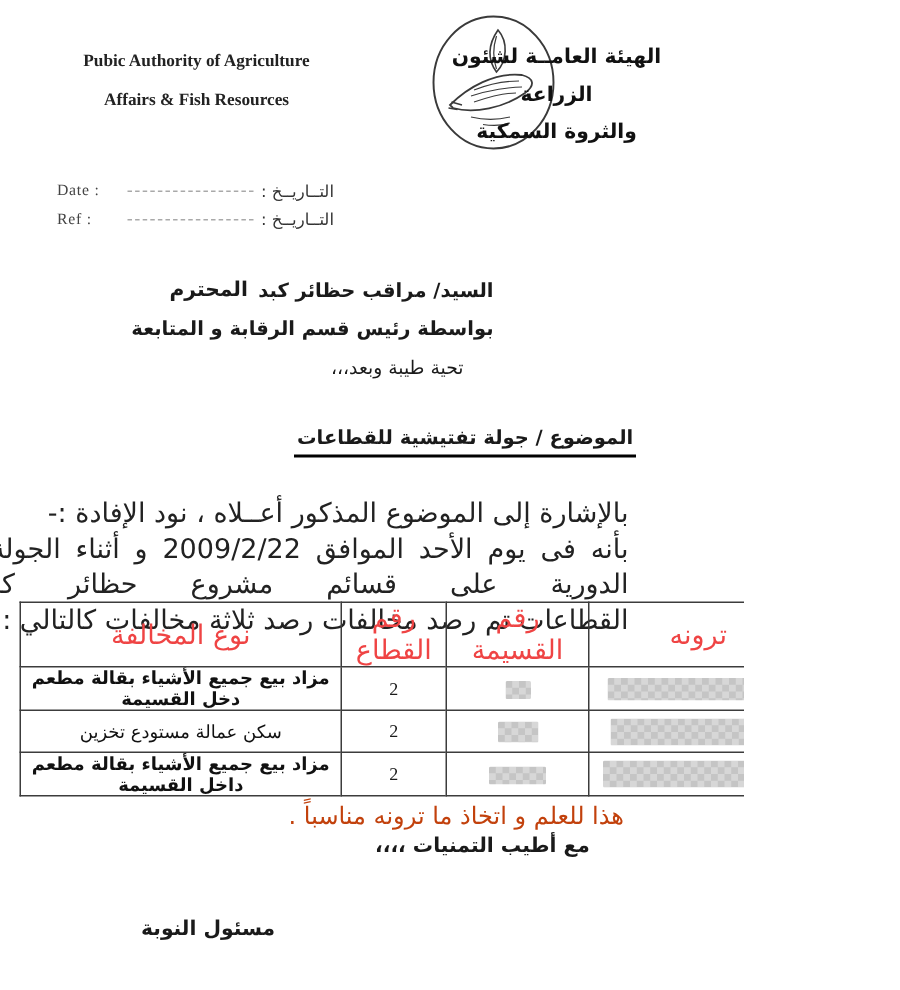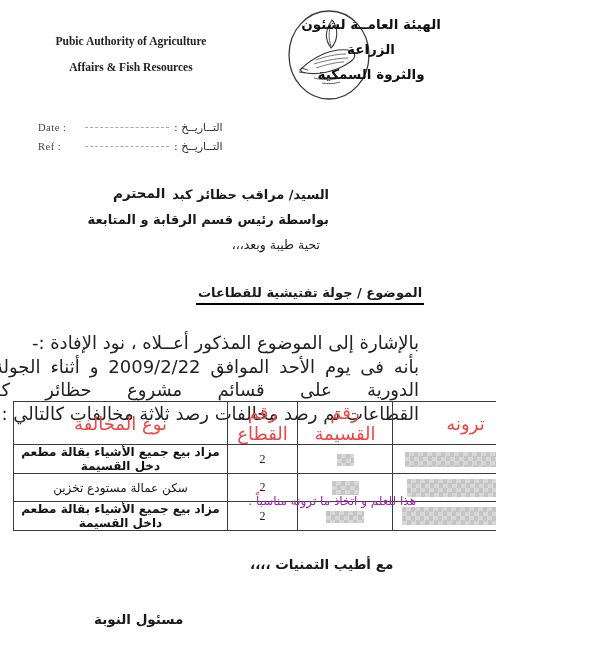--- a/index.html
+++ b/index.html
@@ -4,35 +4,35 @@
 <style>
   html,body{margin:0;padding:0;background:#fff;}
   #page{position:relative;width:496px;height:660px;background:#fff;overflow:hidden;
         font-family:"DejaVu Sans",sans-serif;color:#1a1a1a;}
 
   
   .hdr-en{position:absolute;left:38px;top:28px;width:186px;text-align:center;
           font-family:"Liberation Serif",serif;font-weight:bold;font-size:11.5px;
           color:#222;line-height:26px;}
   .logo{position:absolute;left:286px;top:8px;width:86px;height:94px;}
-  .hdr-ar{position:absolute;right:30px;top:12px;width:190px;text-align:center;
+  .hdr-ar{position:absolute;right:30px;top:26px;width:190px;text-align:center;
           direction:rtl;font-weight:bold;font-size:13.5px;line-height:25px;color:#111;}
 
   
   .meta{position:absolute;left:38px;top:118px;font-size:10.5px;color:#444;}
   .meta-row{display:flex;align-items:center;height:19px;}
   .meta-en{font-family:"Liberation Serif",serif;width:42px;letter-spacing:.5px;}
   .dashline{display:inline-block;width:84px;border-top:1px dashed #a9a9a9;margin:0 5px;height:0;}
   .meta-ar{font-size:11px;color:#333;white-space:nowrap;}
 
   
   .recipient{position:absolute;right:167px;top:182px;direction:rtl;text-align:right;
              font-size:13px;line-height:25px;}
   .recipient .b{font-weight:bold;}
-  .greeting{margin-right:9px;font-size:12.5px;font-weight:normal;}
+  .greeting{margin-right:20px;font-size:12.5px;font-weight:normal;}
   .honorific{position:absolute;left:113px;top:185px;font-weight:bold;font-size:13.5px;direction:rtl;}
 
   
   .subject{position:absolute;left:196px;top:285px;direction:rtl;font-weight:bold;
            font-size:13px;border-bottom:2px solid #000;padding:0 2px 3px 2px;}
 
   
   .body-par{position:absolute;right:77px;top:331px;width:502px;direction:rtl;
             text-align:right;font-size:18px;line-height:23.5px;color:#222;}
   .body-par .justify{text-align:justify;text-align-last:justify;}
@@ -53,21 +53,21 @@
   .redact{display:inline-block;vertical-align:middle;border-radius:1px;
           background:repeating-conic-gradient(#d7d7d7 0% 25%, #c5c5c5 0% 50%) 0 0/9px 9px;}
   .r-name-1{width:122px;height:15px;}
   .r-name-2{width:118px;height:18px;}
   .r-name-3{width:128px;height:18px;}
   .r-qas-1{width:17px;height:12px;}
   .r-qas-2{width:27px;height:14px;}
   .r-qas-3{width:38px;height:12px;}
 
   
-  .note{position:absolute;right:80px;top:494px;direction:rtl;font-size:12px;color:#a21caf;}
+  .note{position:absolute;right:80px;top:534px;direction:rtl;font-size:16px;color:#c2410c;}
   .salutation{position:absolute;left:250px;top:556px;direction:rtl;font-weight:bold;font-size:13.5px;}
   .signature{position:absolute;left:94px;top:611px;direction:rtl;font-weight:bold;font-size:13.5px;}
 </style>
 </head>
 <body>
 
 <div id="page">
 
   <div class="hdr-en">
     <div>Pubic Authority of Agriculture</div>

